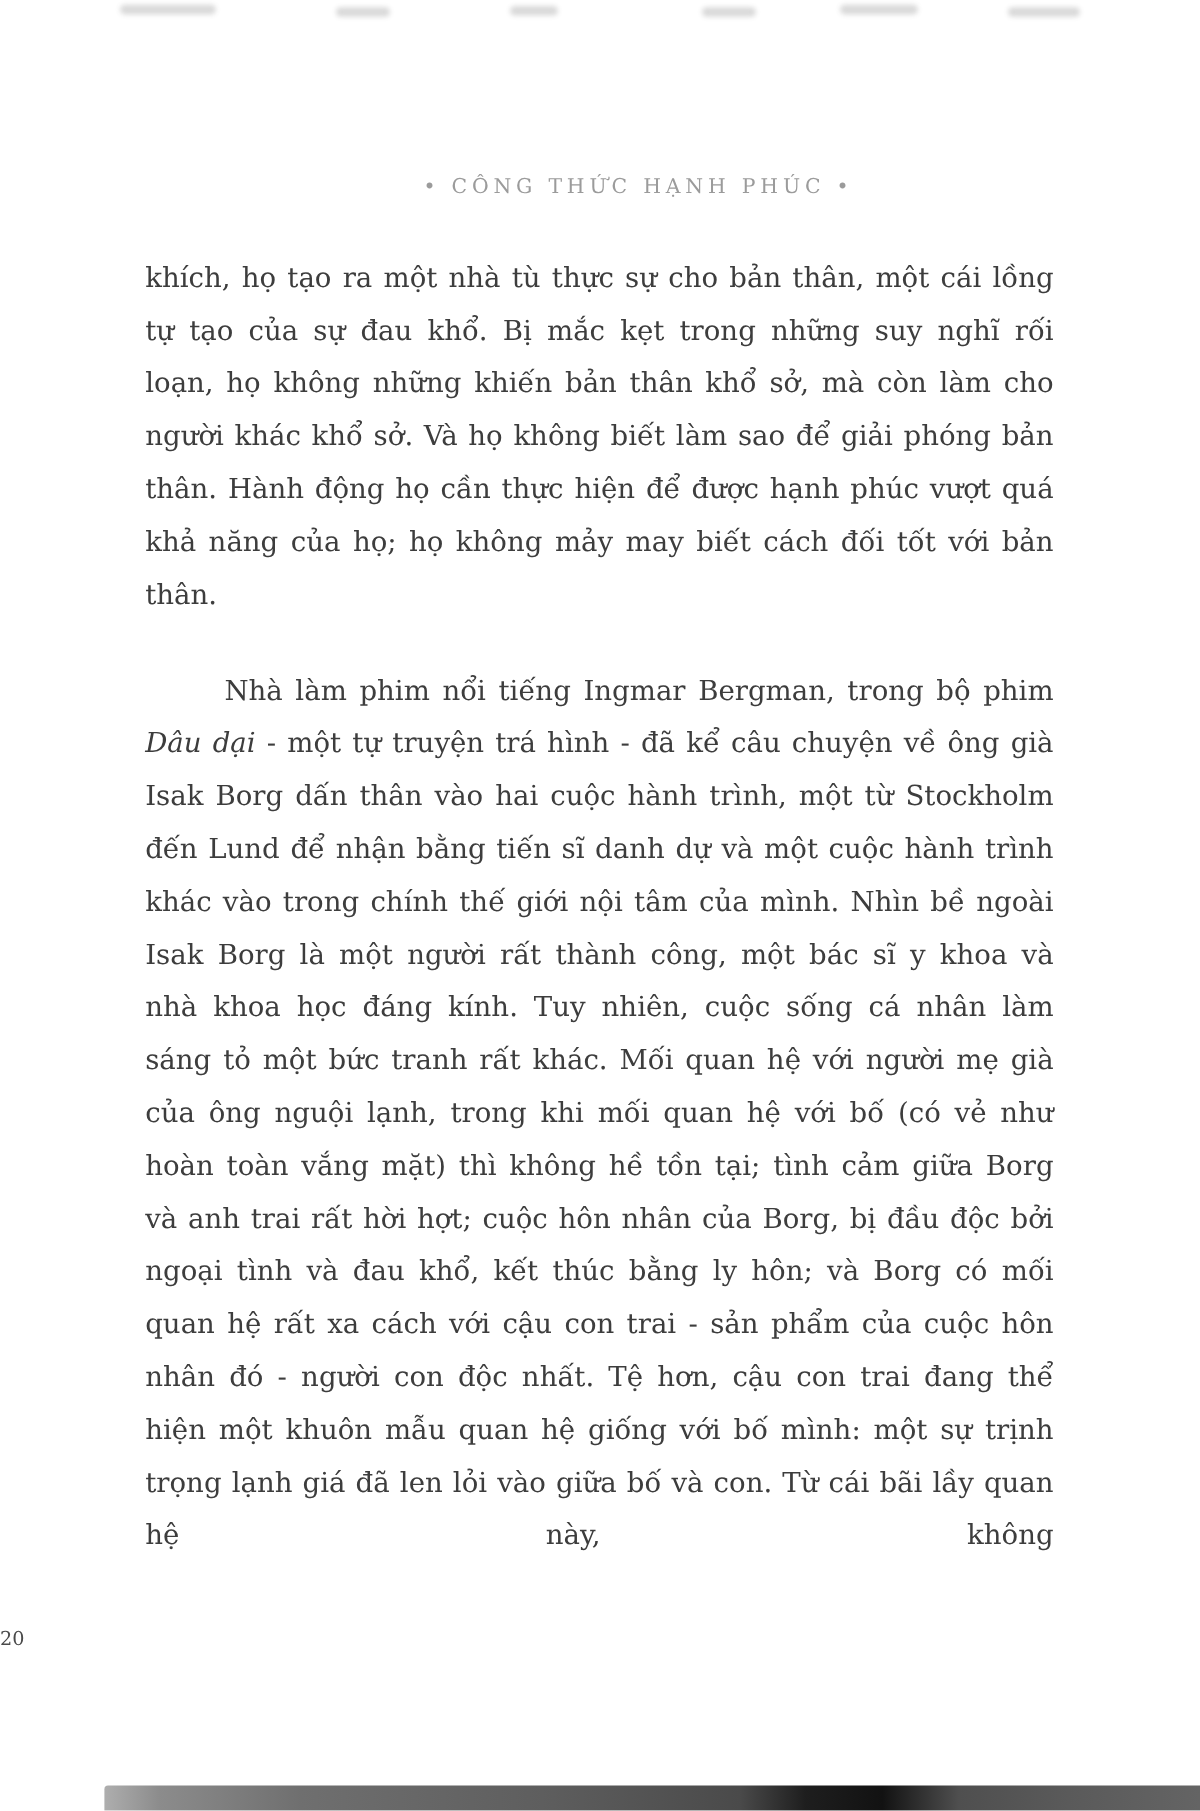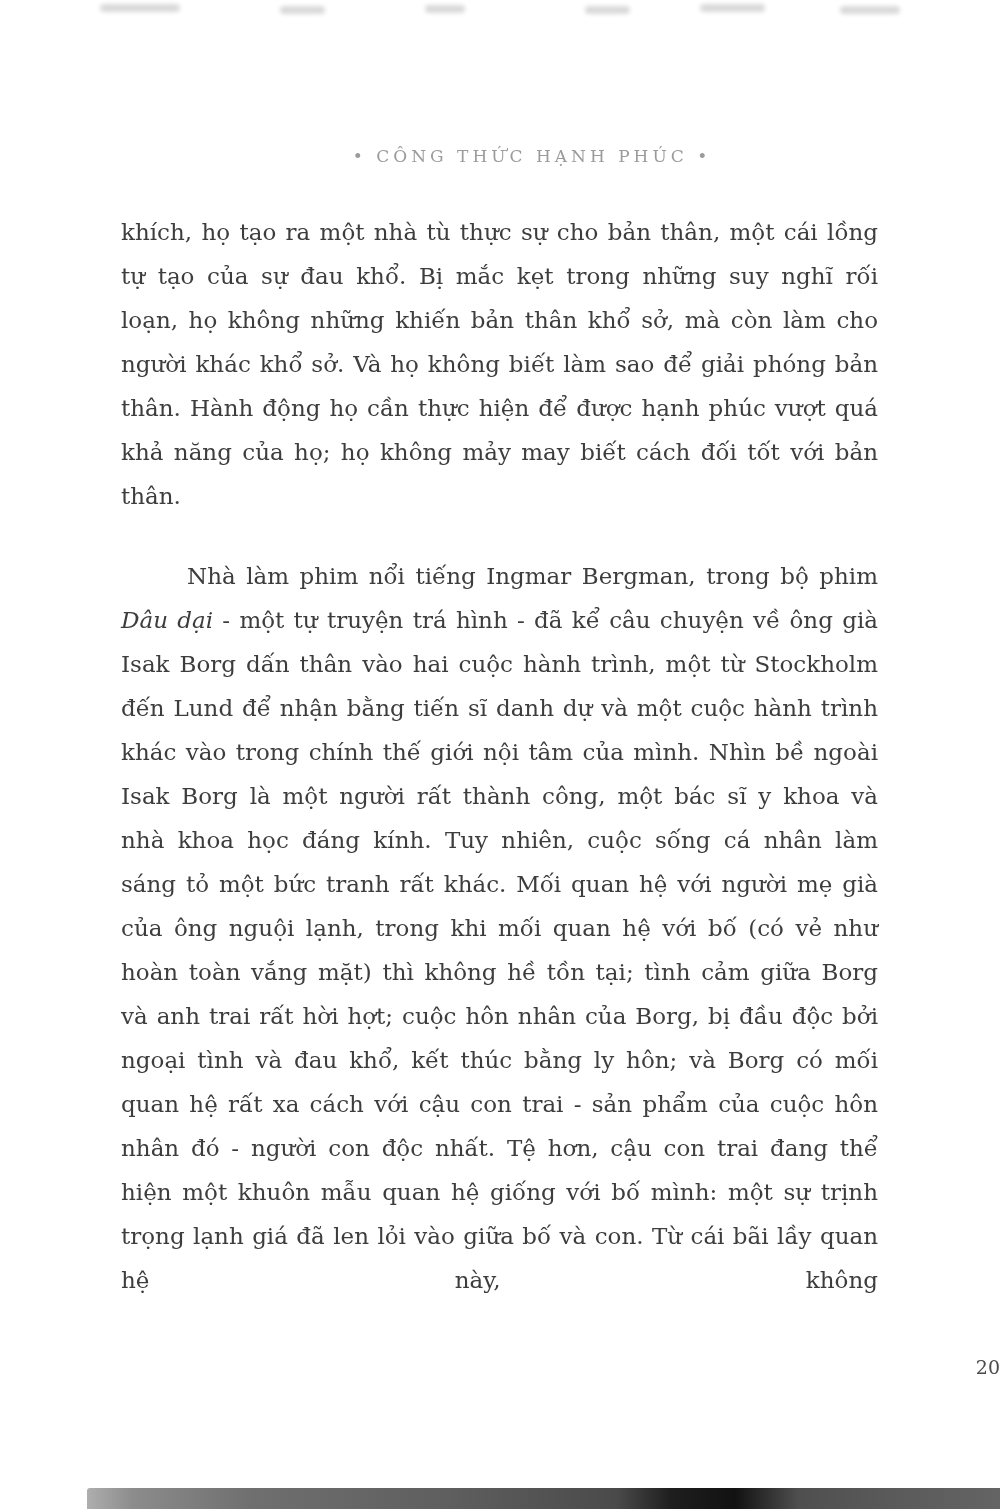--- a/index.html
+++ b/index.html
@@ -47,22 +47,22 @@
       margin-top: 36px;
     }
     .para em {
       font-style: italic;
     }
     .page-number {
       position: absolute;
       top: 1356px;
       left: 0;
       width: 100%;
-      text-align: right;
-      font-size: 19px;
+      text-align: left;
+      font-size: 16px;
       color: #4a4a4a;
     }
     
     .artifact-top span {
       position: absolute;
       top: 4px;
       height: 8px;
       border-radius: 4px;
       background: #555;
       opacity: 0.22;

